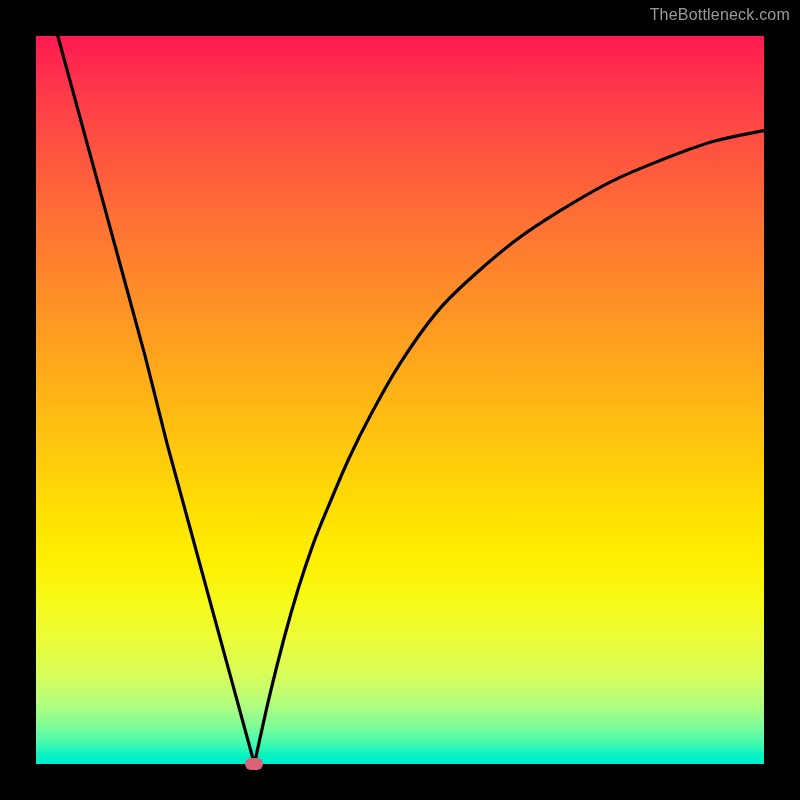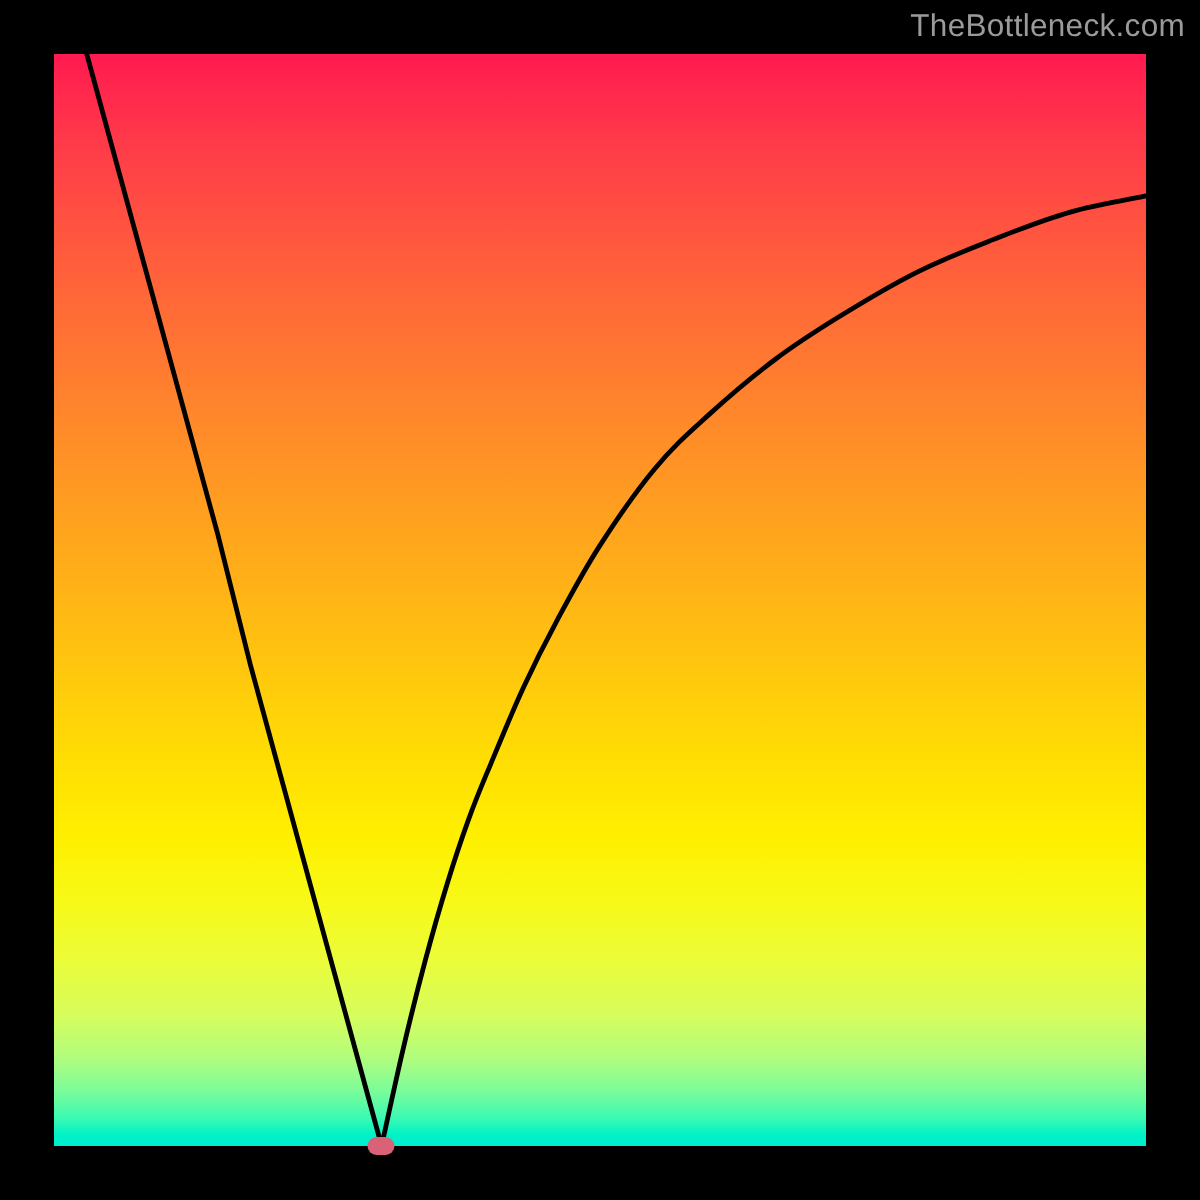--- a/index.html
+++ b/index.html
@@ -42,21 +42,21 @@
       #39f9b3 97.5%,
       #00f2c8 99%,
       #00eecf 100%
     );
   }
   .watermark {
     position: absolute;
     top: 6px;
     right: 10px;
     color: #9a9a9a;
-    font-size: 21px;
+    font-size: 16px;
     letter-spacing: 0.2px;
     user-select: none;
   }
   svg.curve {
     position: absolute;
     left: 0;
     top: 0;
     width: 728px;
     height: 728px;
     overflow: visible;

